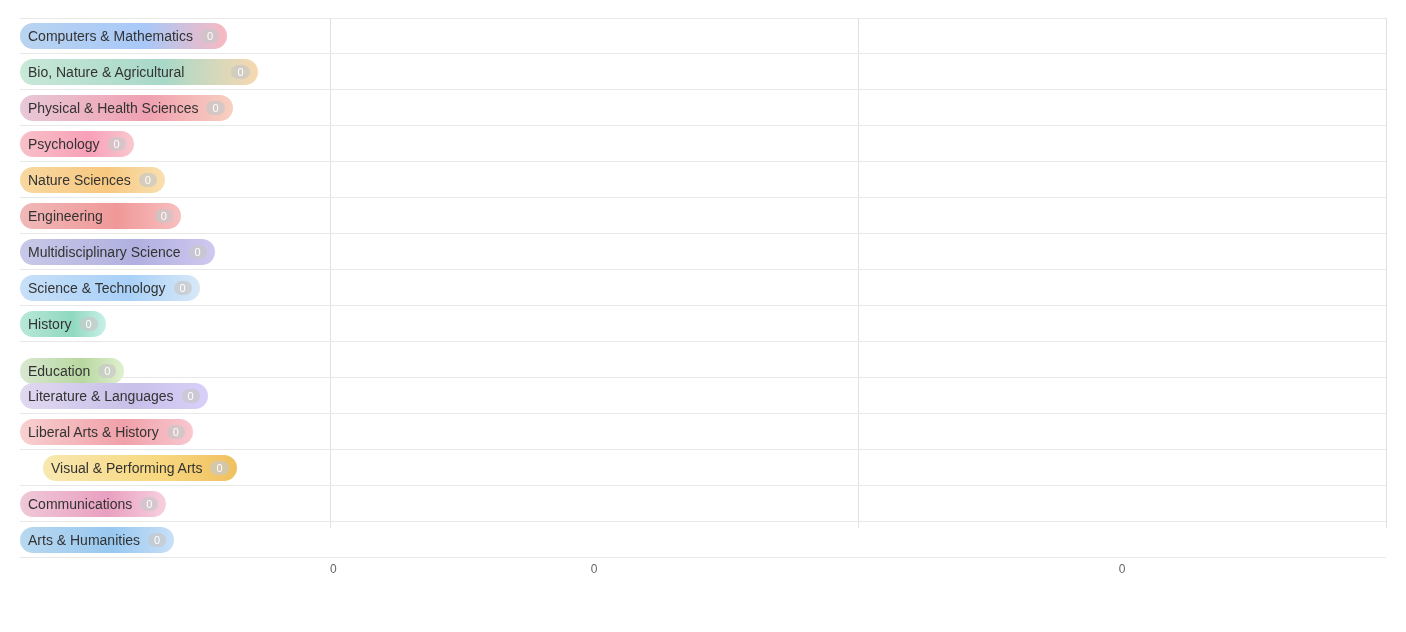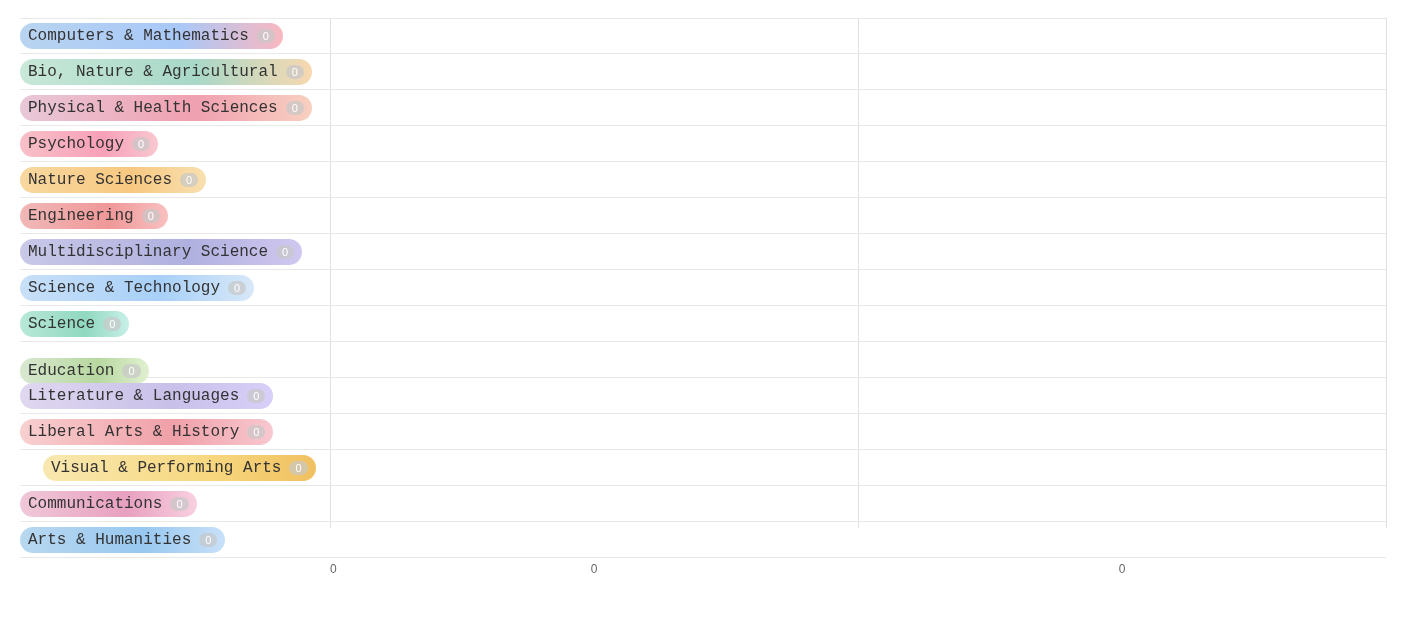--- a/index.html
+++ b/index.html
@@ -58,25 +58,24 @@
     .bar-pill {
       display: flex;
       align-items: center;
       height: 26px;
       border-radius: 13px;
       padding: 0 8px;
       min-width: 20px;
       position: relative;
     }
     .pill-label {
-      font-size: 16px;
+      font-size: 14px;
       color: #333;
       white-space: nowrap;
       margin-right: 8px;
-      font-family: Liberation Mono, monospace;
     }
     .pill-value {
       font-size: 11px;
       color: #fff;
       background: rgba(200,200,200,0.7);
       border-radius: 8px;
       padding: 1px 6px;
       min-width: 16px;
       text-align: center;
     }
@@ -109,25 +108,25 @@
       margin-top: 4px;
       padding-left: 310px;
     }
     .x-axis-label {
       font-size: 12px;
       color: #666;
       text-align: center;
     }
     
     .pill-0 { background: linear-gradient(90deg, #b8d4f0 0%, #a8c8f8 60%, #f9b8c0 100%); }
-    .pill-1 { background: linear-gradient(90deg, #c8e8d8 0%, #a8d8c8 60%, #f8d8b0 100%); }
+    .pill-1 { background: linear-gradient(90deg, #c8e8d8 0%, #a8d8c8 60%, #f8d8b0 100%); gap: 39px; }
     .pill-2 { background: linear-gradient(90deg, #e8c8d8 0%, #f0a0b0 60%, #f8d0c0 100%); }
     .pill-3 { background: linear-gradient(90deg, #f8c0c8 0%, #f8a0b8 60%, #f8c8d0 100%); }
     .pill-4 { background: linear-gradient(90deg, #f8d8a0 0%, #f8c880 60%, #f8e0b0 100%); }
-    .pill-5 { background: linear-gradient(90deg, #f0b8b8 0%, #f09898 60%, #f8c0c0 100%); }
+    .pill-5 { background: linear-gradient(90deg, #f0b8b8 0%, #f09898 60%, #f8c0c0 100%); gap: 44px; }
     .pill-6 { background: linear-gradient(90deg, #c8c8e8 0%, #b0b0e0 60%, #d0c8f0 100%); }
     .pill-7 { background: linear-gradient(90deg, #c8e0f8 0%, #a8d0f8 60%, #d8e8f8 100%); }
     .pill-8 { background: linear-gradient(90deg, #b8e8d8 0%, #90d8c0 60%, #c8f0e8 100%); }
     .pill-9 { background: linear-gradient(90deg, #d8e8d0 0%, #b8d8a0 60%, #e0f0d0 100%); margin-top: 23px; }
     .pill-10 { background: linear-gradient(90deg, #e0d8f0 0%, #c8c0e8 60%, #d8d0f8 100%); }
     .pill-11 { background: linear-gradient(90deg, #f8d0d0 0%, #f0a0a8 60%, #f8c8d0 100%); justify-content: center; }
     .pill-12 { background: linear-gradient(90deg, #f8e8b0 0%, #f8d880 60%, #f0c060 100%); margin-left: 23px; }
     .pill-13 { background: linear-gradient(90deg, #f0c8d8 0%, #e8a0c0 60%, #f8d0e0 100%); }
     .pill-14 { background: linear-gradient(90deg, #b8d8f0 0%, #98c8f0 60%, #c8e0f8 100%); }
   </style>
@@ -215,21 +214,21 @@
       <div class="bar-pill pill-7">
         <span class="pill-label">Science &amp; Technology</span>
         <span class="pill-value">0</span>
       </div>
     </div>
     <div class="bar-track"></div>
   </div>
         <div class="bar-row">
     <div class="label-area">
       <div class="bar-pill pill-8">
-        <span class="pill-label">Science</span>
+        <span class="pill-label">History</span>
         <span class="pill-value">0</span>
       </div>
     </div>
     <div class="bar-track"></div>
   </div>
         <div class="bar-row">
     <div class="label-area">
       <div class="bar-pill pill-9">
         <span class="pill-label">Education</span>
         <span class="pill-value">0</span>

